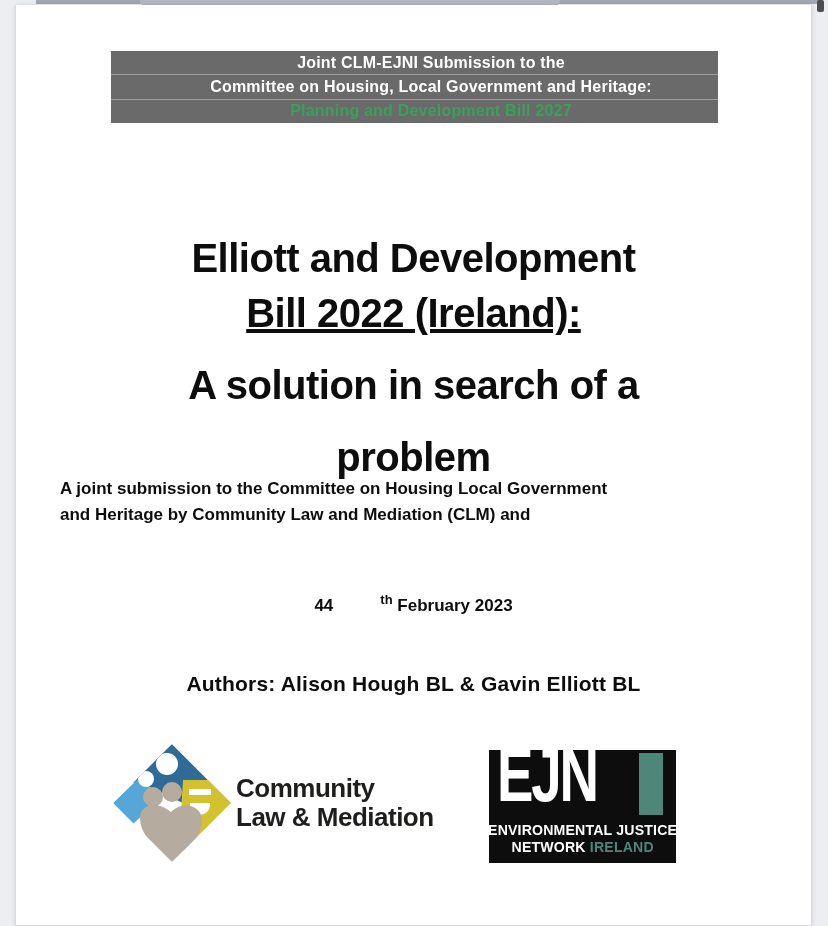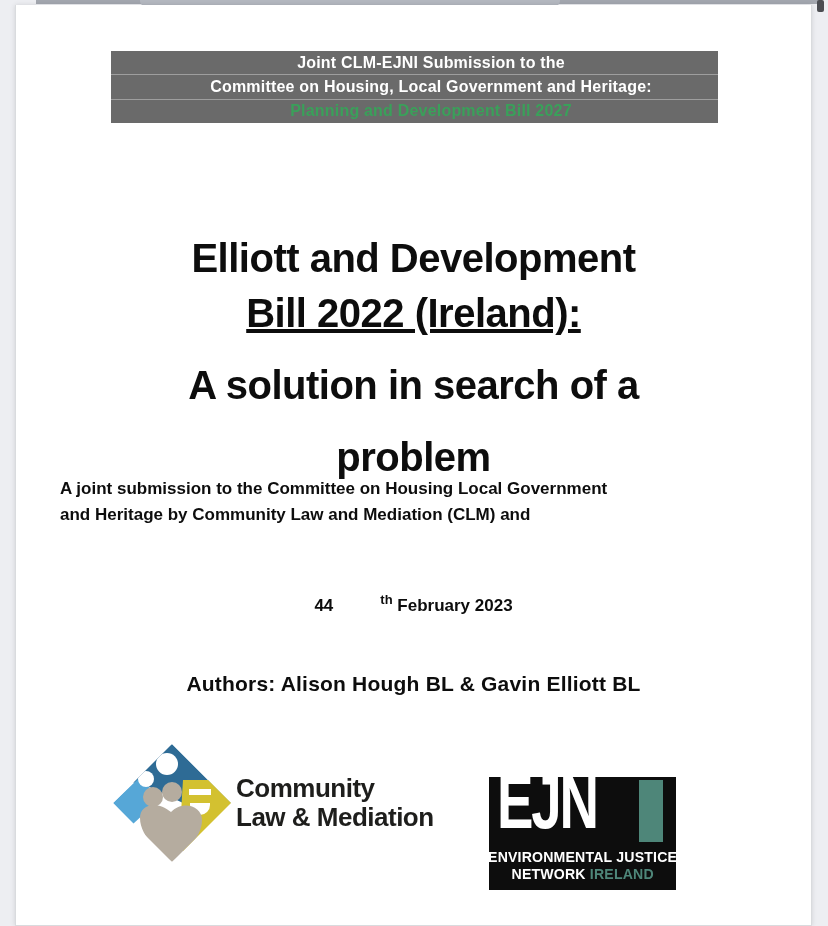--- a/index.html
+++ b/index.html
@@ -63,21 +63,21 @@
   
   .clm-logo{position:absolute;left:93px;top:733px;width:130px;height:130px;}
   .clm-name{
     position:absolute;left:220px;top:769px;
     font-size:26px;line-height:29px;font-weight:700;color:#1e1e1c;letter-spacing:-0.5px;
     white-space:nowrap;
   }
 
   
   .ejni{
-    position:absolute;left:473px;top:772px;width:187px;height:113px;
+    position:absolute;left:473px;top:745px;width:187px;height:113px;
     background:#0d0d0d;box-sizing:border-box;padding:0 8px 5px 8px;
     display:flex;flex-direction:column;align-items:center;
   }
   .ejni-top{position:relative;width:100%;height:68px;}
   .ejni-acronym{
     position:absolute;left:0px;top:-13px;color:#ffffff;
     font-size:76px;font-weight:900;line-height:1;letter-spacing:-3px;
     transform:scaleX(0.72);transform-origin:left top;white-space:nowrap;
   }
   .ejni-bar{position:absolute;right:5px;top:3px;width:24px;height:62px;background:#4e8679;}

